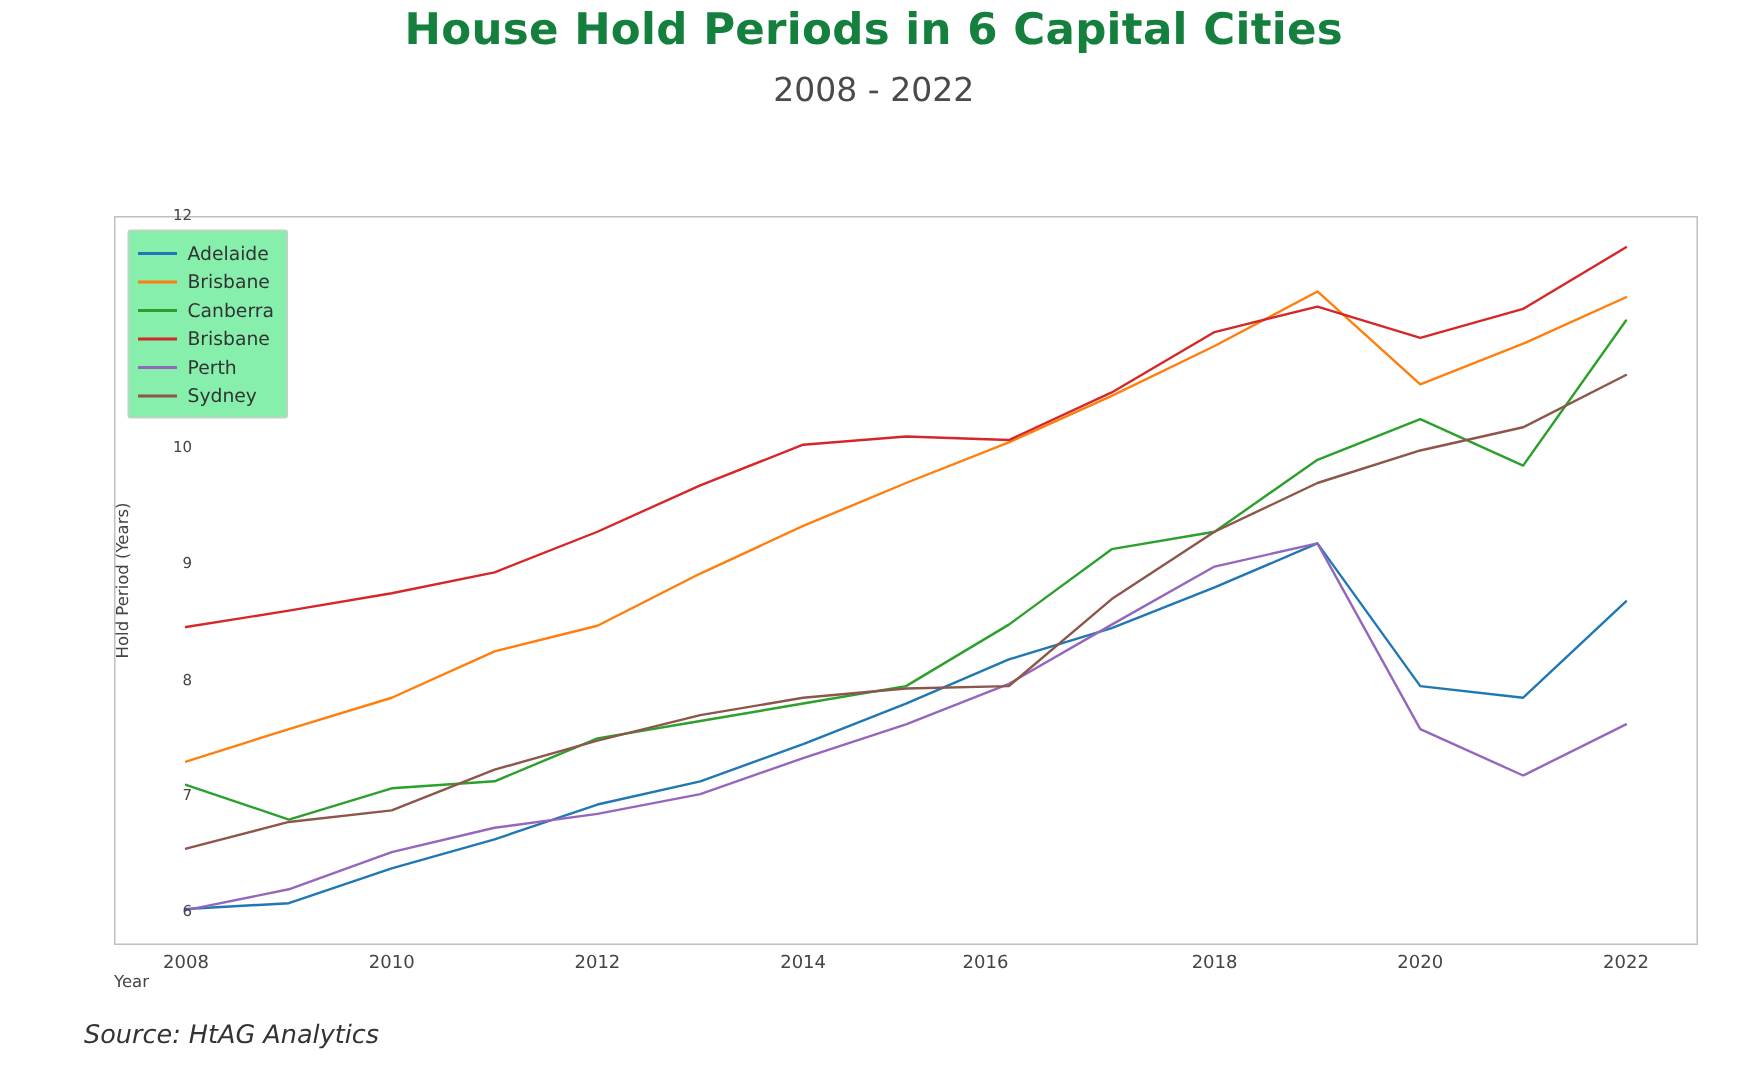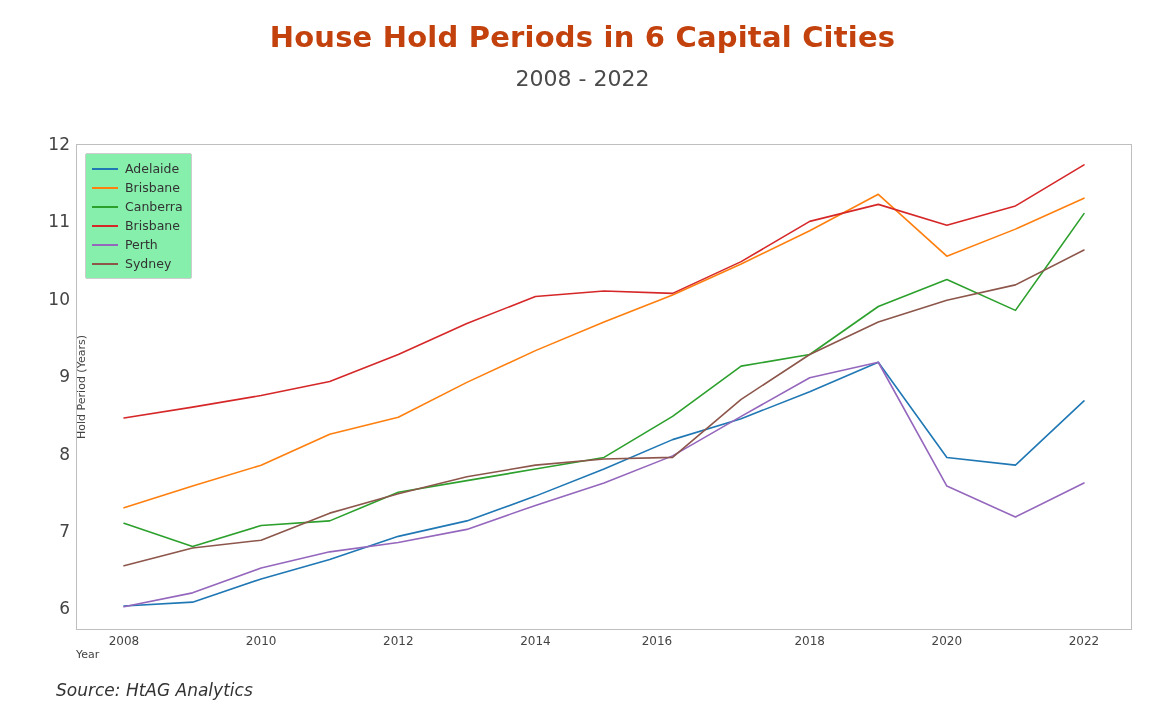--- a/index.html
+++ b/index.html
@@ -12,22 +12,22 @@
     height: 723px;
     font-family: "DejaVu Sans", sans-serif;
     color: #333333;
     position: relative;
     overflow: hidden;
   }
   .title {
     text-align: center;
     font-size: 29px;
     font-weight: bold;
-    color: #c2410c;
-    margin-top: 20px;
+    color: #15803d;
+    margin-top: 2px;
     letter-spacing: 0.2px;
   }
   .subtitle {
     text-align: center;
     font-size: 22px;
     color: #4a4a4a;
     margin-top: 12px;
   }
   .chart-wrap {
     position: absolute;
@@ -68,22 +68,22 @@
     position: absolute;
     left: 0;
     width: 100%;
     text-align: left;
     top: 504px;
     font-size: 11px;
     color: #444444;
   }
   .ytick {
     position: absolute;
-    right: 1062px;
-    font-size: 17px;
+    right: 1004px;
+    font-size: 10px;
     color: #444444;
     text-align: right;
     width: 60px;
     transform: translateY(-50%);
   }
   .xtick {
     position: absolute;
     top: 490px;
     font-size: 12px;
     color: #444444;

